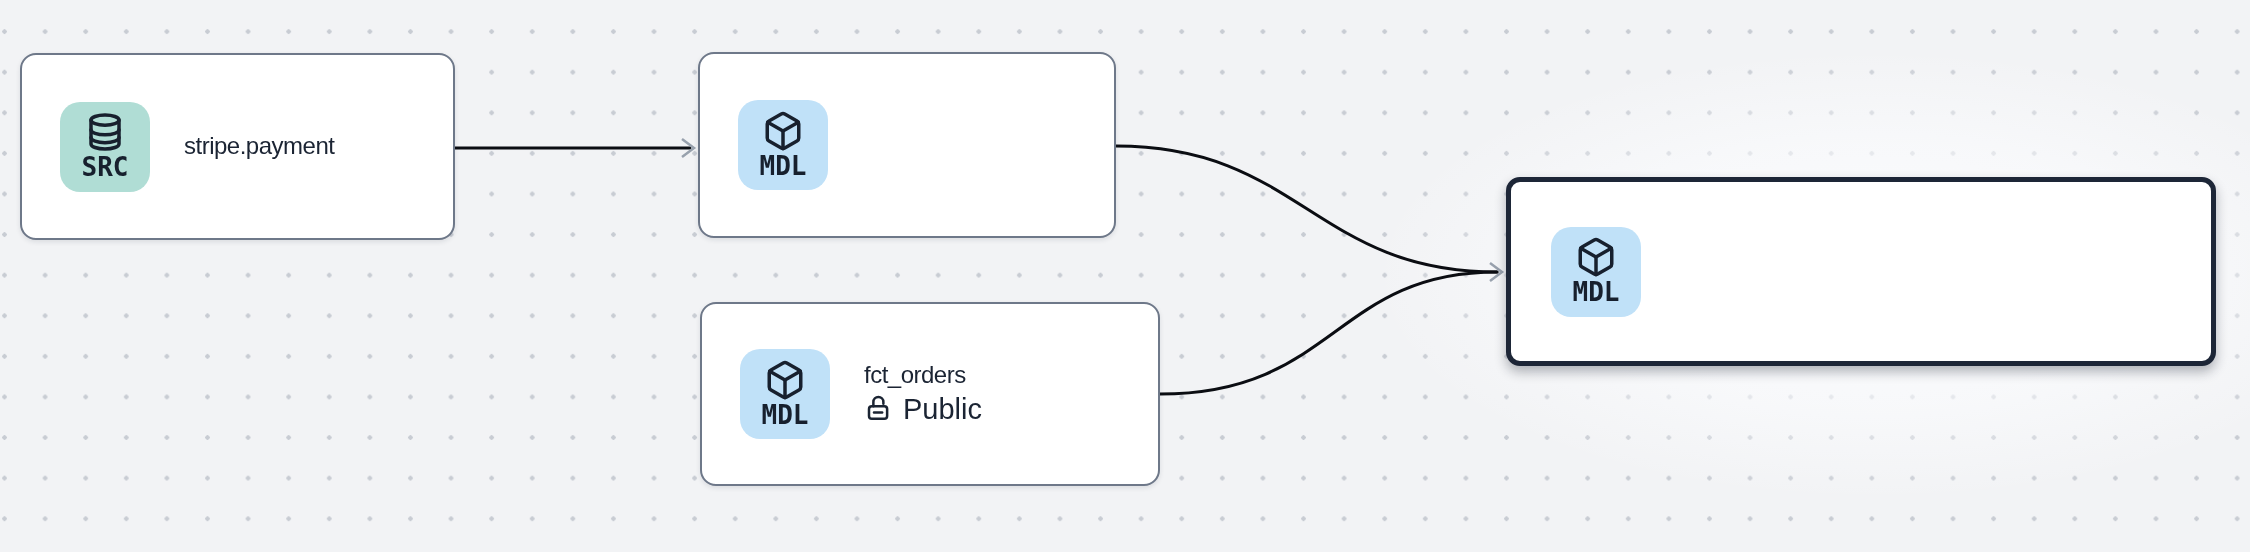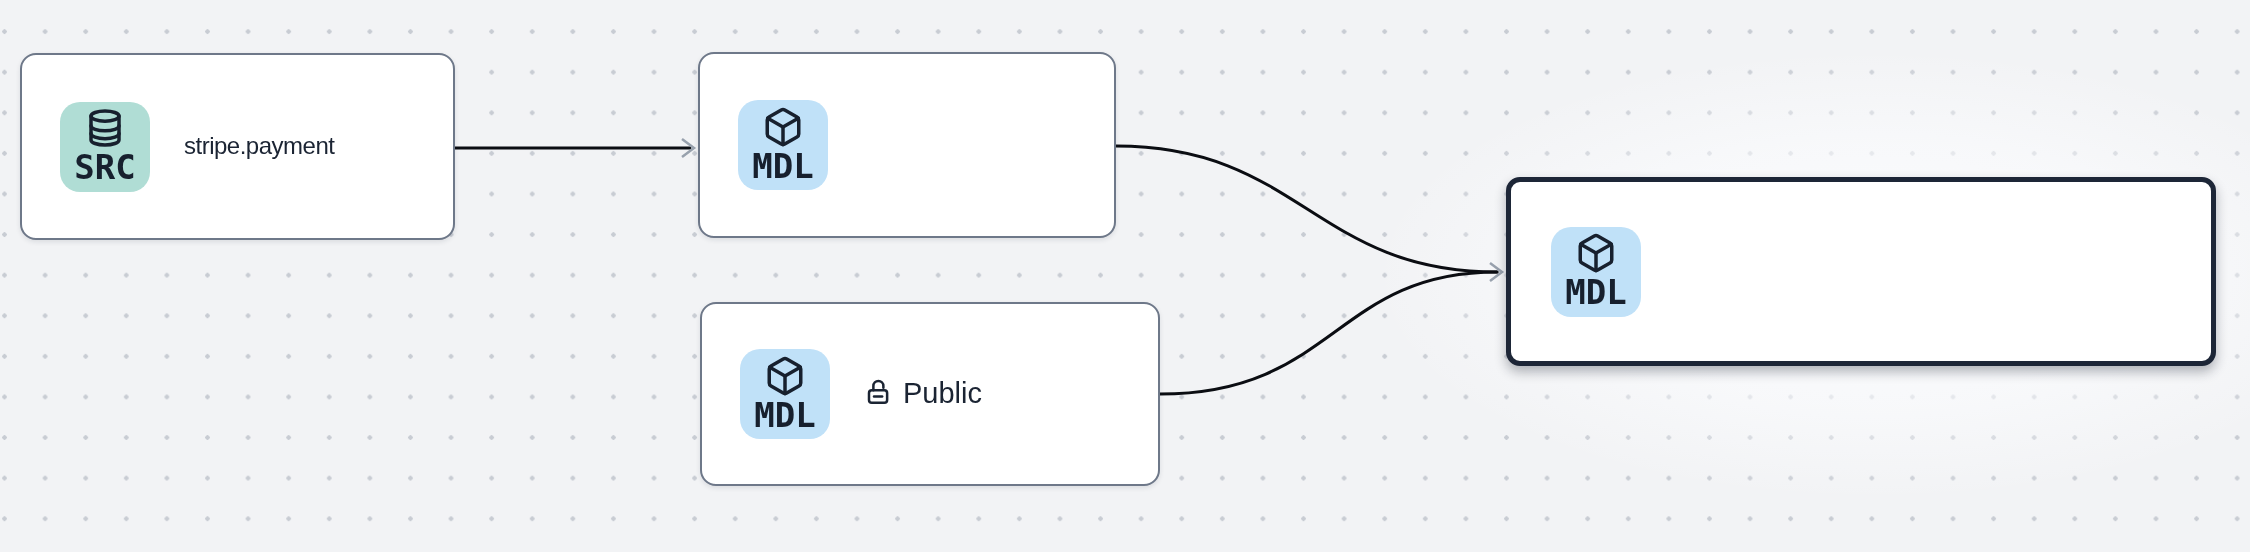--- a/index.html
+++ b/index.html
@@ -40,21 +40,21 @@
     width:90px;height:90px;border-radius:20px;
     display:flex;flex-direction:column;align-items:center;justify-content:center;
     flex:0 0 auto;
     color:#17202e;
   }
   .badge-src{background:#b0ddd5;}
   .badge-mdl{background:#c0e1f8;}
   .badge svg{display:block;}
   .badge-label{
     font-family:"DejaVu Sans Mono","Liberation Mono",monospace;
-    font-size:34px;font-weight:600;line-height:1.05;color:#17202e;
+    font-size:26px;font-weight:600;line-height:1.05;color:#17202e;
     letter-spacing:0px;margin-top:1px;
   }
   .node-label{
     font-size:24px;font-weight:500;color:#1b2433;
     letter-spacing:-0.5px;white-space:nowrap;line-height:1.2;
   }
   .labels{display:flex;flex-direction:column;justify-content:center;gap:4px;}
   .access-row{display:flex;align-items:flex-start;gap:9px;color:#1b2433;}
   .access-label{font-size:29px;font-weight:400;color:#1b2433;white-space:nowrap;}
 </style>
@@ -114,20 +114,21 @@
       <span>
         <svg width="42" height="42" viewBox="0 0 24 24" fill="none" stroke="#17202e" stroke-width="2" stroke-linecap="round" stroke-linejoin="round">
           <path d="M21 16V8a2 2 0 0 0-1-1.73l-7-4a2 2 0 0 0-2 0l-7 4A2 2 0 0 0 3 8v8a2 2 0 0 0 1 1.73l7 4a2 2 0 0 0 2 0l7-4A2 2 0 0 0 21 16z"></path>
           <polyline points="3.27 6.96 12 12.01 20.73 6.96"></polyline>
           <line x1="12" y1="22.08" x2="12" y2="12"></line>
         </svg>
       </span>
       <span class="badge-label">MDL</span>
     </div>
     <div class="labels">
+      <div class="node-label">fct_orders</div>
       <div class="access-row">
         <span>
           <svg width="30" height="30" viewBox="0 0 24 24" fill="none" stroke="#1b2433" stroke-width="2" stroke-linecap="round" stroke-linejoin="round">
             <rect x="4" y="10.5" width="14.5" height="10" rx="2.2"></rect>
             <line x1="8" y1="15.5" x2="14.5" y2="15.5"></line>
             <path d="M7.5 10.5 V7.2 a4 4 0 0 1 8 0 V8.6"></path>
           </svg>
         </span>
         <span class="access-label">Public</span>
       </div>

